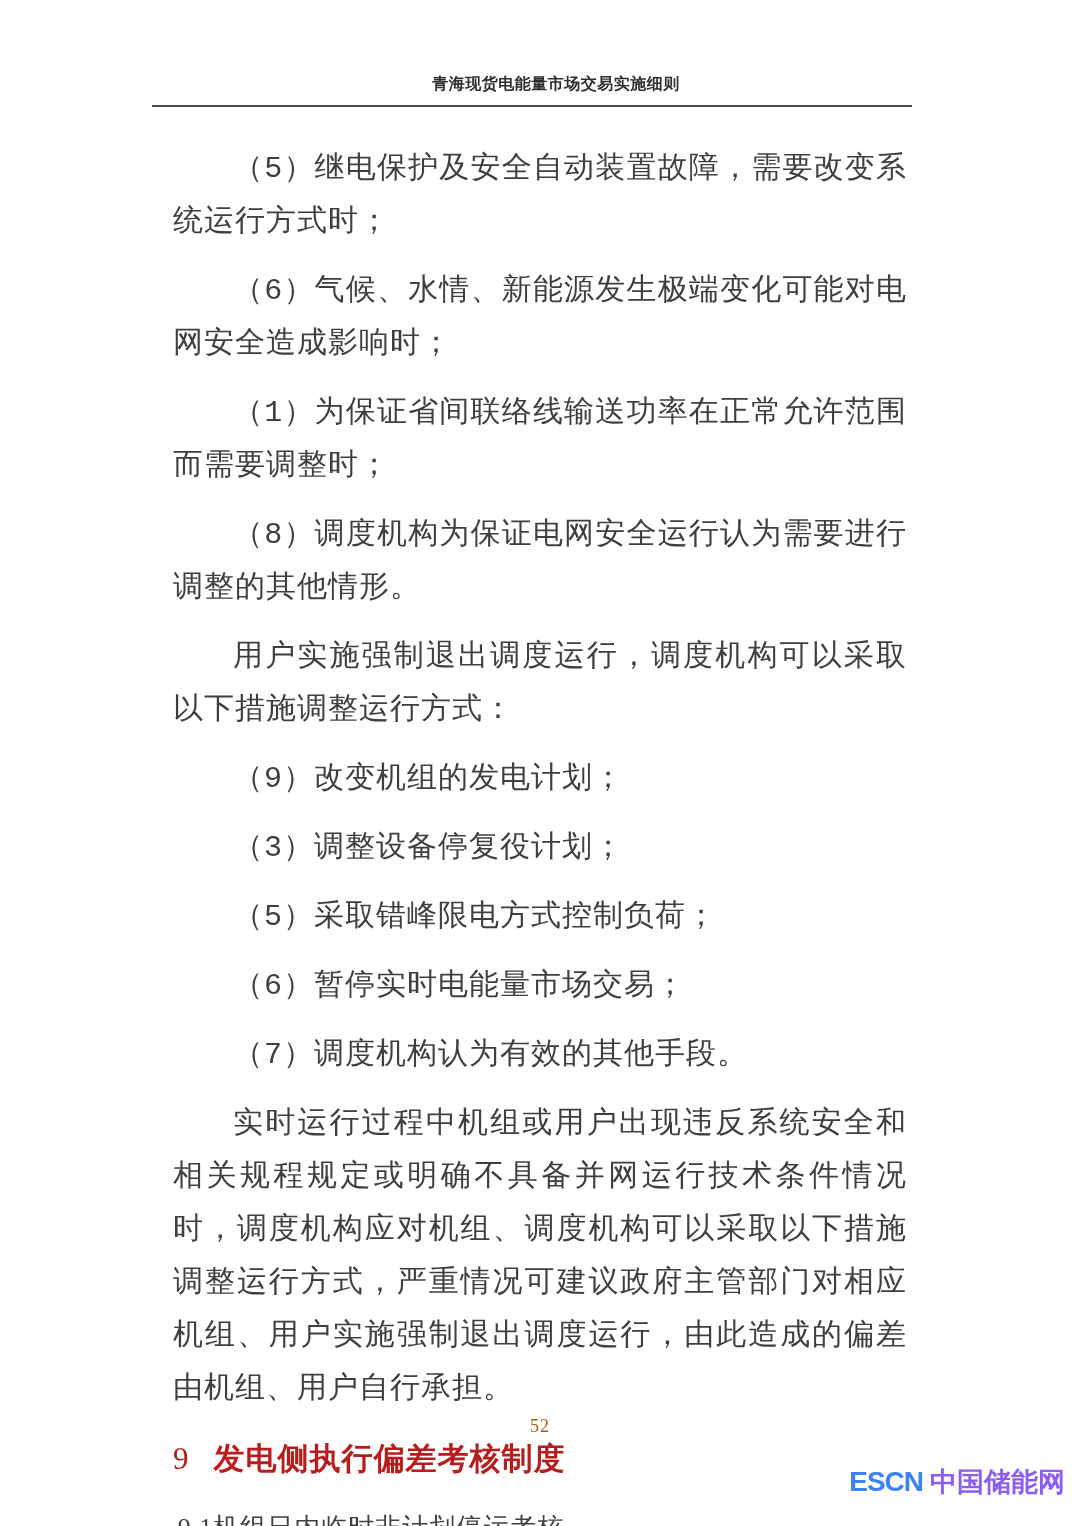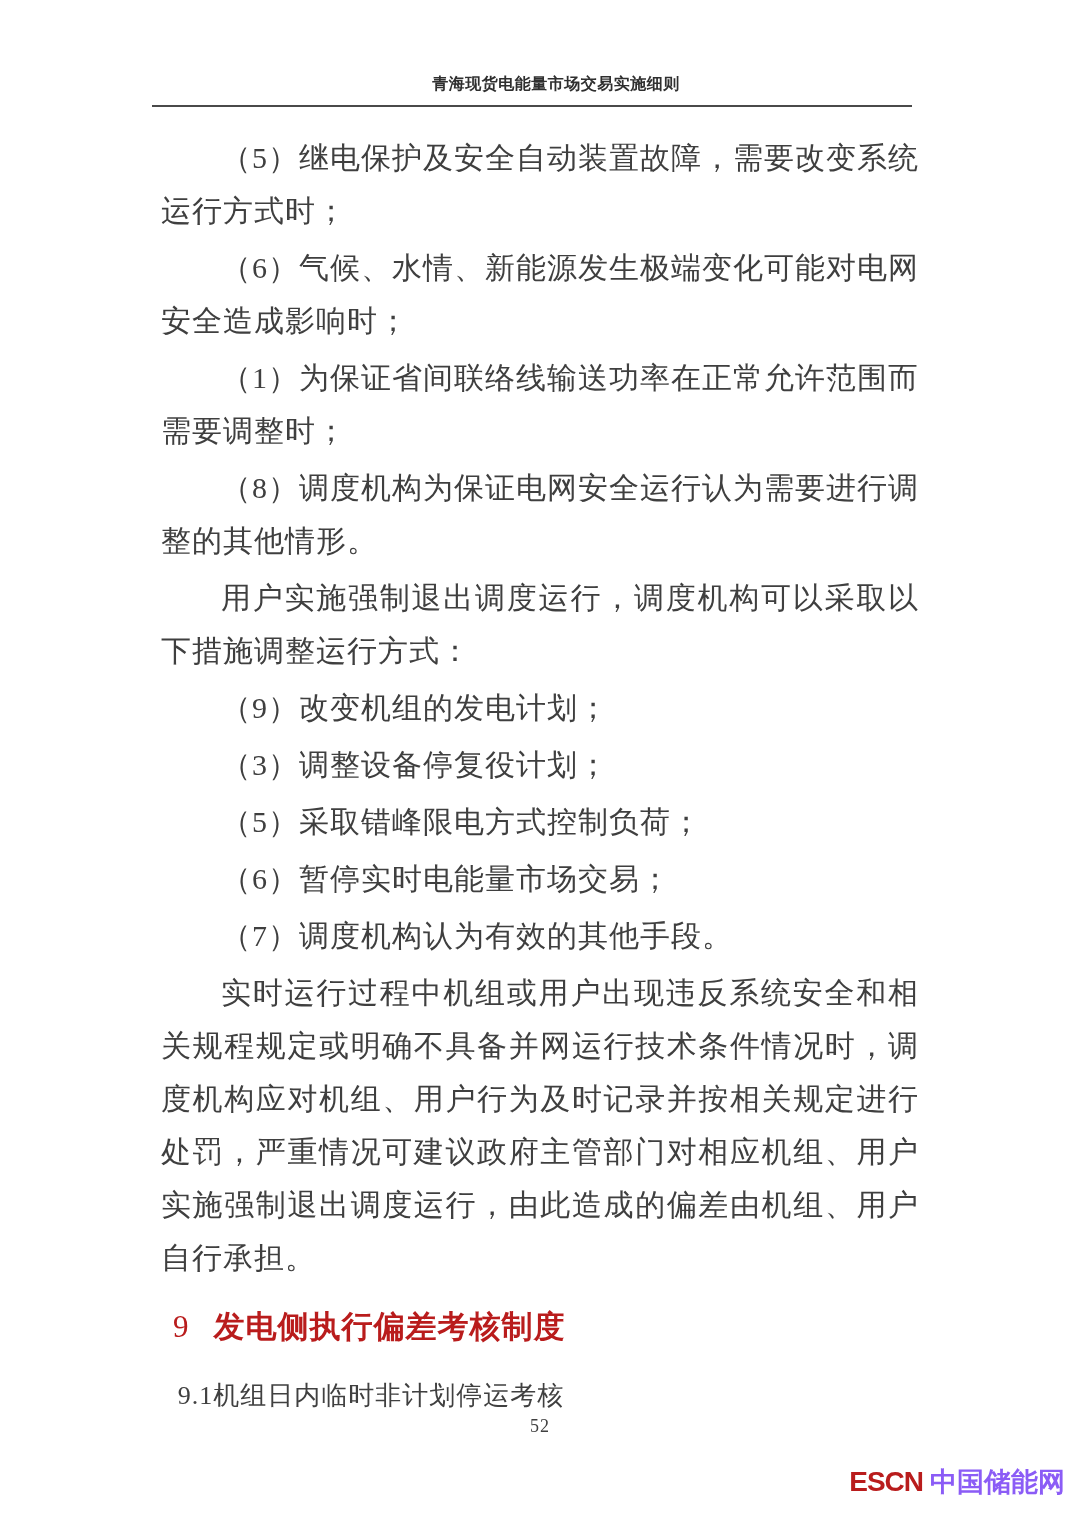--- a/index.html
+++ b/index.html
@@ -44,22 +44,23 @@
     top: 127px;
     left: 157px;
     width: 766px;
     font-size: 30px;
     line-height: 53px;
     letter-spacing: 1px;
     text-align: justify;
     color: #3f3f3f;
   }
   .body p.para {
-    margin: 4px;
+    margin: 16px;
     text-indent: 2em;
+    font-family: Liberation Mono, monospace;
   }
   .section-heading {
     margin: 16px;
     font-size: 31px;
     line-height: 53px;
     font-weight: 700;
     color: #b91c1c;
     text-indent: 0;
     letter-spacing: 1px;
   }
@@ -78,39 +79,39 @@
 
   
   .page-number {
     position: absolute;
     top: 1416px;
     left: 0;
     width: 1080px;
     text-align: center;
     font-size: 18px;
     letter-spacing: 1px;
-    color: #404040;
+    color: #a16207;
   }
 
   
   .logo {
     position: absolute;
     top: 1464px;
     right: 15px;
     display: flex;
     align-items: center;
     gap: 7px;
     white-space: nowrap;
   }
   .logo-latin {
     font-family: "Liberation Sans", "DejaVu Sans", sans-serif;
     font-size: 28px;
     font-weight: 900;
     letter-spacing: -1px;
-    color: #b91c1c;
+    color: #3b82f6;
   }
   .logo-cn {
     font-family: "Liberation Sans", "DejaVu Sans", sans-serif;
     font-size: 27px;
     font-weight: 700;
     color: #8b5cf6;
   }
 </style>
 </head>
 <body>
@@ -124,21 +125,21 @@
     <p class="para">（5）继电保护及安全自动装置故障，需要改变系统运行方式时；</p>
     <p class="para">（6）气候、水情、新能源发生极端变化可能对电网安全造成影响时；</p>
     <p class="para">（1）为保证省间联络线输送功率在正常允许范围而需要调整时；</p>
     <p class="para">（8）调度机构为保证电网安全运行认为需要进行调整的其他情形。</p>
     <p class="para">用户实施强制退出调度运行，调度机构可以采取以下措施调整运行方式：</p>
     <p class="para">（9）改变机组的发电计划；</p>
     <p class="para">（3）调整设备停复役计划；</p>
     <p class="para">（5）采取错峰限电方式控制负荷；</p>
     <p class="para">（6）暂停实时电能量市场交易；</p>
     <p class="para">（7）调度机构认为有效的其他手段。</p>
-    <p class="para">实时运行过程中机组或用户出现违反系统安全和相关规程规定或明确不具备并网运行技术条件情况时，调度机构应对机组、用户行为及时记录并按相关规定进行处罚，严重情况可建议政府主管部门对相应机组、用户实施强制退出调度运行，由此造成的偏差由机组、用户自行承担。</p>
+    <p class="para">实时运行过程中机组或用户出现违反系统安全和相关规程规定或明确不具备并网运行技术条件情况时，调度机构应对机组、调度机构可以采取以下措施调整运行方式，严重情况可建议政府主管部门对相应机组、用户实施强制退出调度运行，由此造成的偏差由机组、用户自行承担。</p>
 
     <h2 class="section-heading">
       <span class="sec-num">9</span><span class="sec-title">发电侧执行偏差考核制度</span>
     </h2>
 
     <p class="subsection">9.1机组日内临时非计划停运考核</p>
   </div>
 
   <div class="page-number">52</div>
 

